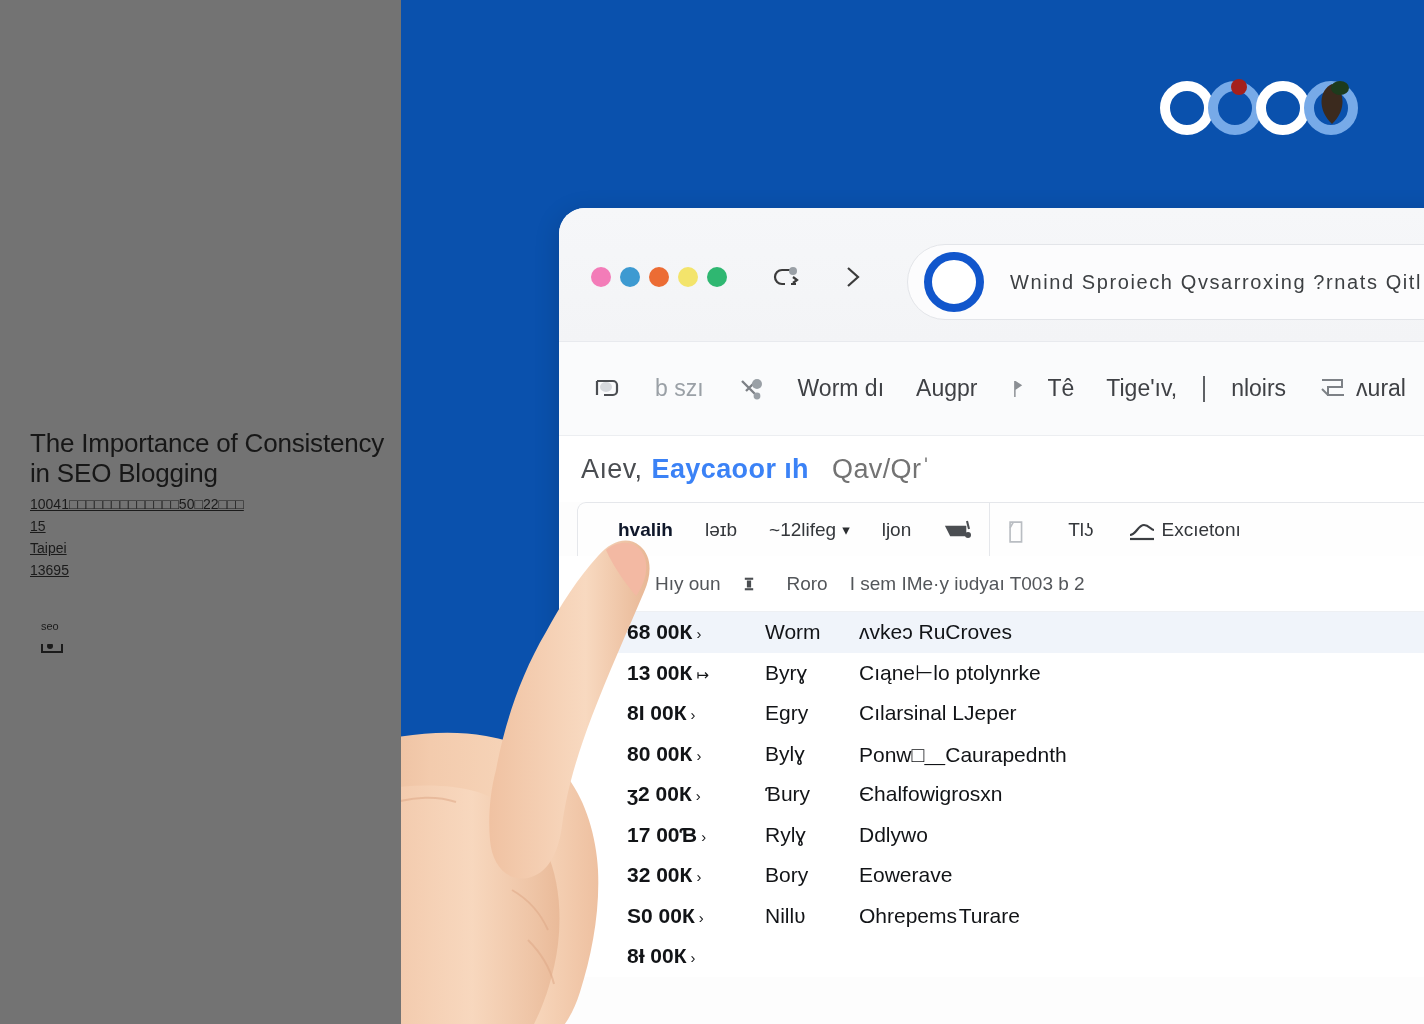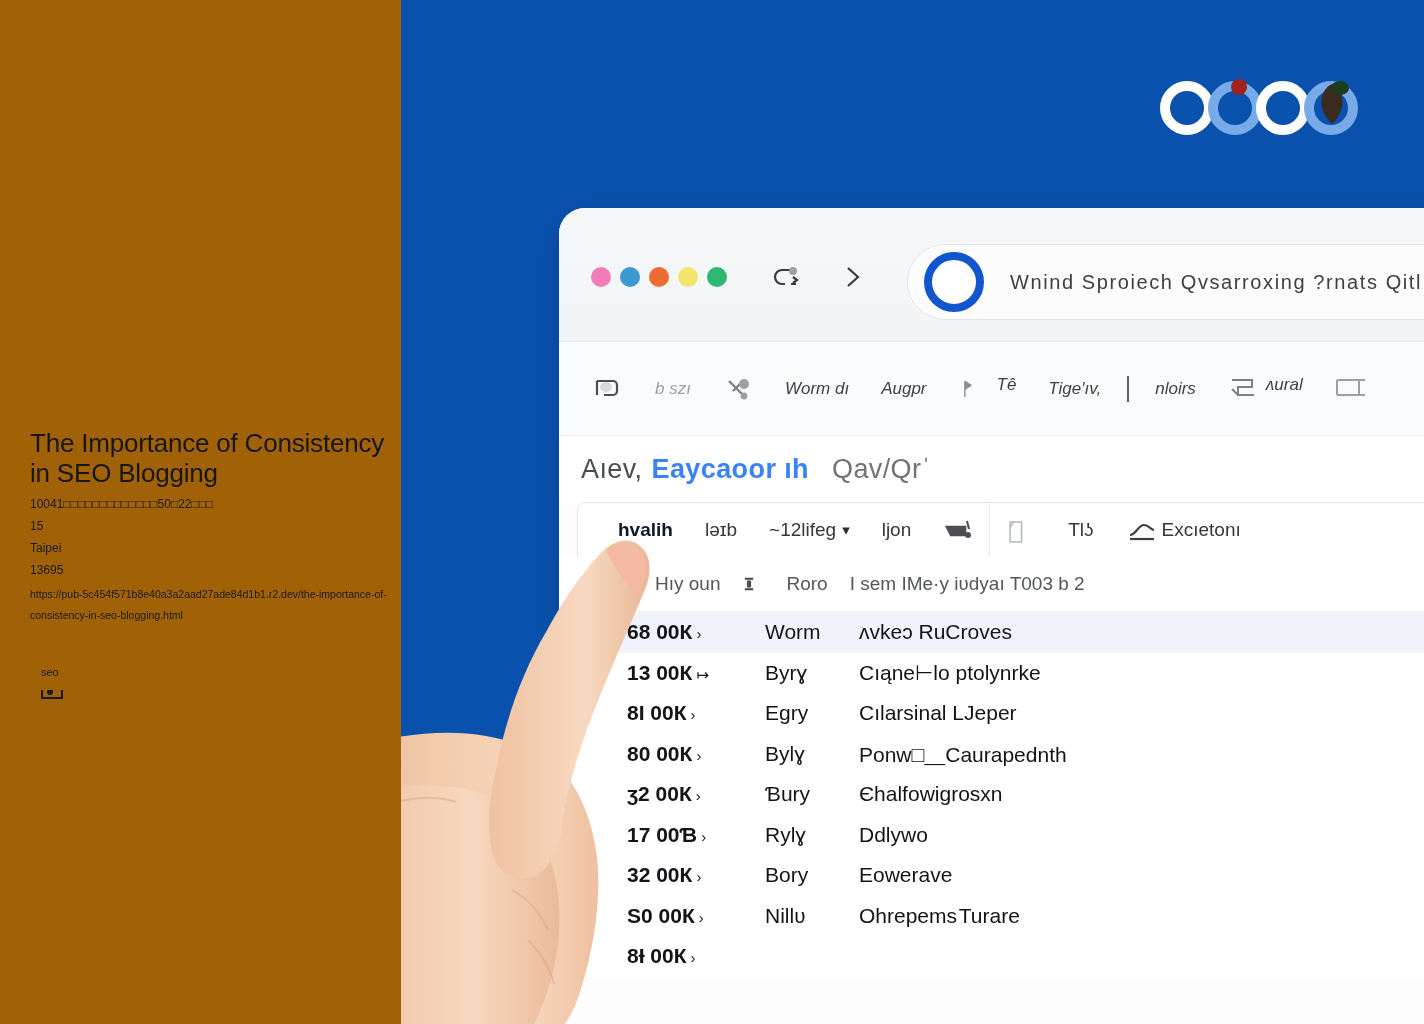--- a/index.html
+++ b/index.html
@@ -8,34 +8,34 @@
     overflow: hidden;
     font-family: "Liberation Sans", sans-serif;
     background: #ffffff;
   }
   #root { position: relative; width: 1424px; height: 1024px; }
 
   
   .left-panel {
     position: absolute; left: 0; top: 0;
     width: 401px; height: 1024px;
-    background: #a16207;
+    background: #737373;
   }
   .left-inner { position: absolute; left: 30px; top: 428px; width: 360px; }
   .post-title {
     font-size: 26px; line-height: 30px; color: #171717;
     font-weight: 400; letter-spacing: -0.2px;
   }
   .post-subtitle {
     font-size: 17px; line-height: 22px; color: #171717;
     margin-top: 7px; font-weight: 400;
   }
   .meta-line {
-    font-size: 12px; line-height: 20px; color: #1b1b1b;
-    margin-top: 2px; white-space: nowrap;
+    font-size: 14px; line-height: 20px; color: #1b1b1b;
+    margin-top: 2px; white-space: nowrap; text-decoration: underline;
   }
   .meta-line.first { margin-top: 6px; }
   .meta-url {
     font-size: 10.5px; line-height: 21px; color: #1b1b1b;
     margin-top: 4px; width: 358px; word-break: break-all;
   }
   .seo-tag { font-size: 11px; color: #1b1b1b; margin-top: 40px; margin-left: 11px; }
   .seo-glyph {
     margin-top: 12px; margin-left: 11px;
     width: 22px; height: 9px;
@@ -93,24 +93,23 @@
     white-space: nowrap; overflow: hidden;
   }
 
   
   .toolbar {
     position: relative; height: 94px;
     background: #fafbfc; border-bottom: 1px solid #eceef1;
     display: flex; align-items: center; padding-left: 18px; gap: 0;
   }
   .tb-item {
-    display: flex; gap: 8px;
-    font-size: 17px; color: #3f4145; white-space: nowrap;
+    display: flex; align-items: center; gap: 8px;
+    font-size: 23px; color: #3f4145; white-space: nowrap;
     padding: 0 16px;
-    font-style: italic;
   }
   .tb-item.muted { color: #9aa0a6; }
   .tb-ico { width: 30px; height: 28px; color: #5a5d61; flex: 0 0 auto; }
   .tb-sep { width: 2px; height: 26px; background: #5e6165; margin: 0 10px; flex: 0 0 auto; }
 
   
   .page-heading {
     position: relative; height: 66px;
     display: flex; align-items: center; gap: 9px;
     padding-left: 22px;
@@ -174,21 +173,20 @@
 
 <div id="root">
 
   <div class="left-panel">
     <div class="left-inner">
       <div class="post-title">The Importance of Consistency in SEO Blogging</div>
       <div class="meta-line first">10041□□□□□□□□□□□□□50□22□□□</div>
       <div class="meta-line">15</div>
       <div class="meta-line">Taipei</div>
       <div class="meta-line">13695</div>
-      <div class="meta-url">https://pub-5c454f571b8e40a3a2aad27ade84d1b1.r2.dev/the-importance-of-consistency-in-seo-blogging.html</div>
       <div class="seo-tag">seo</div>
       <div class="seo-glyph"></div>
     </div>
   </div>
 
   <div class="right-panel">
 
     <div class="logo">
       <svg width="200" height="64" viewBox="0 0 200 64" aria-hidden="true">
         <g fill="none" stroke-width="10" stroke-linecap="round">

